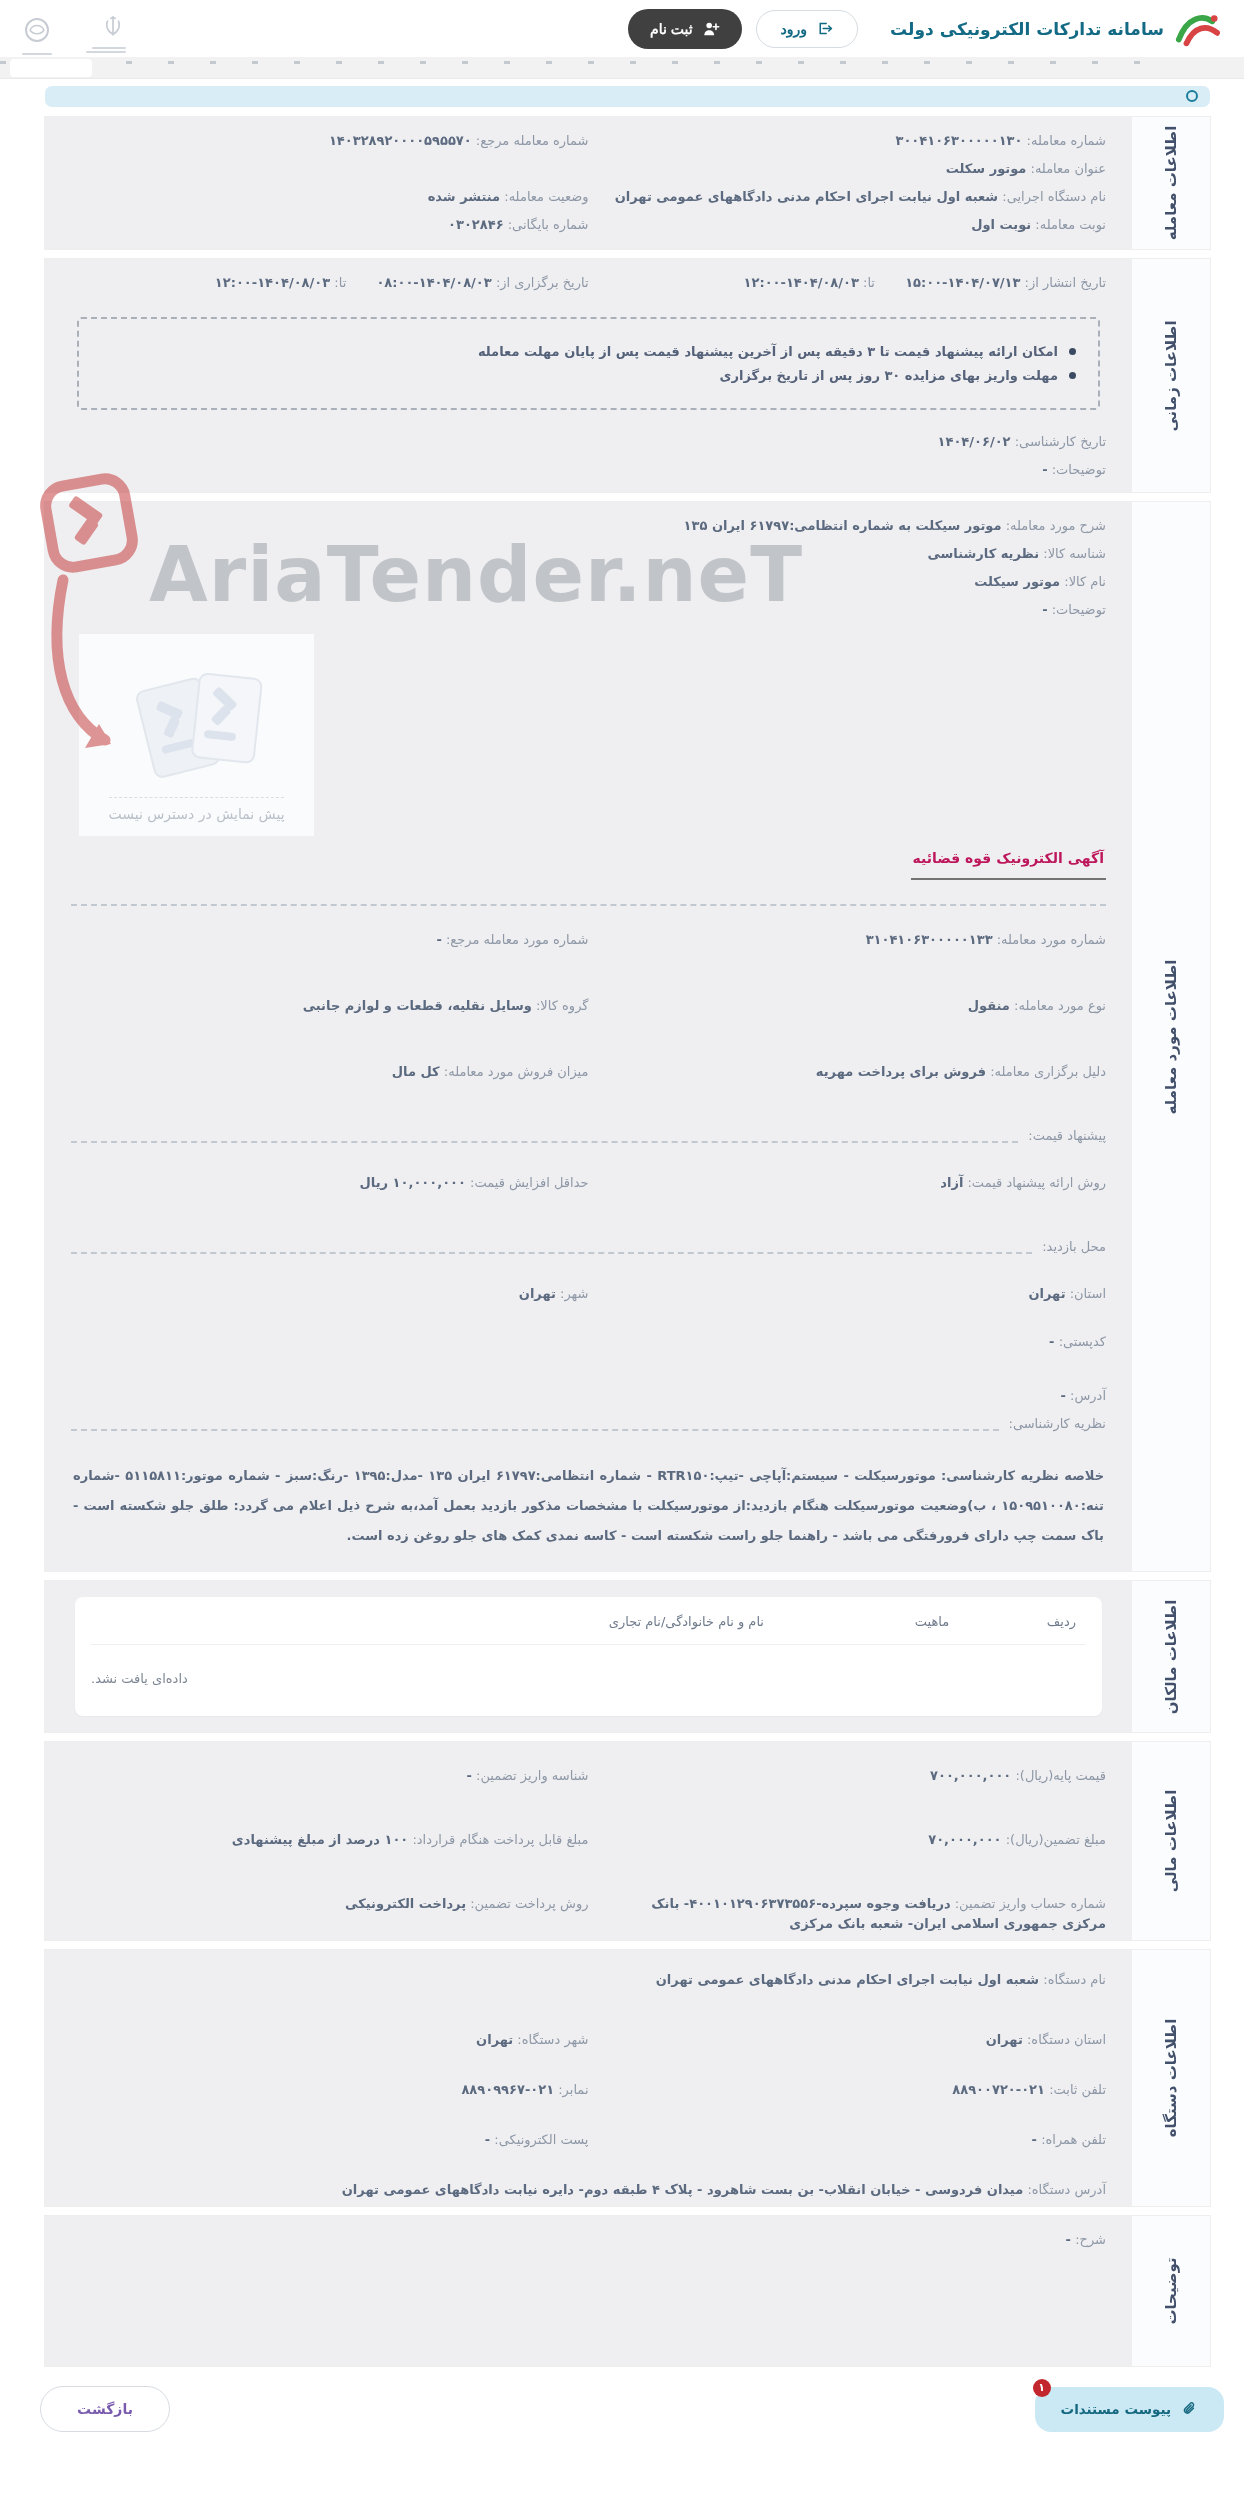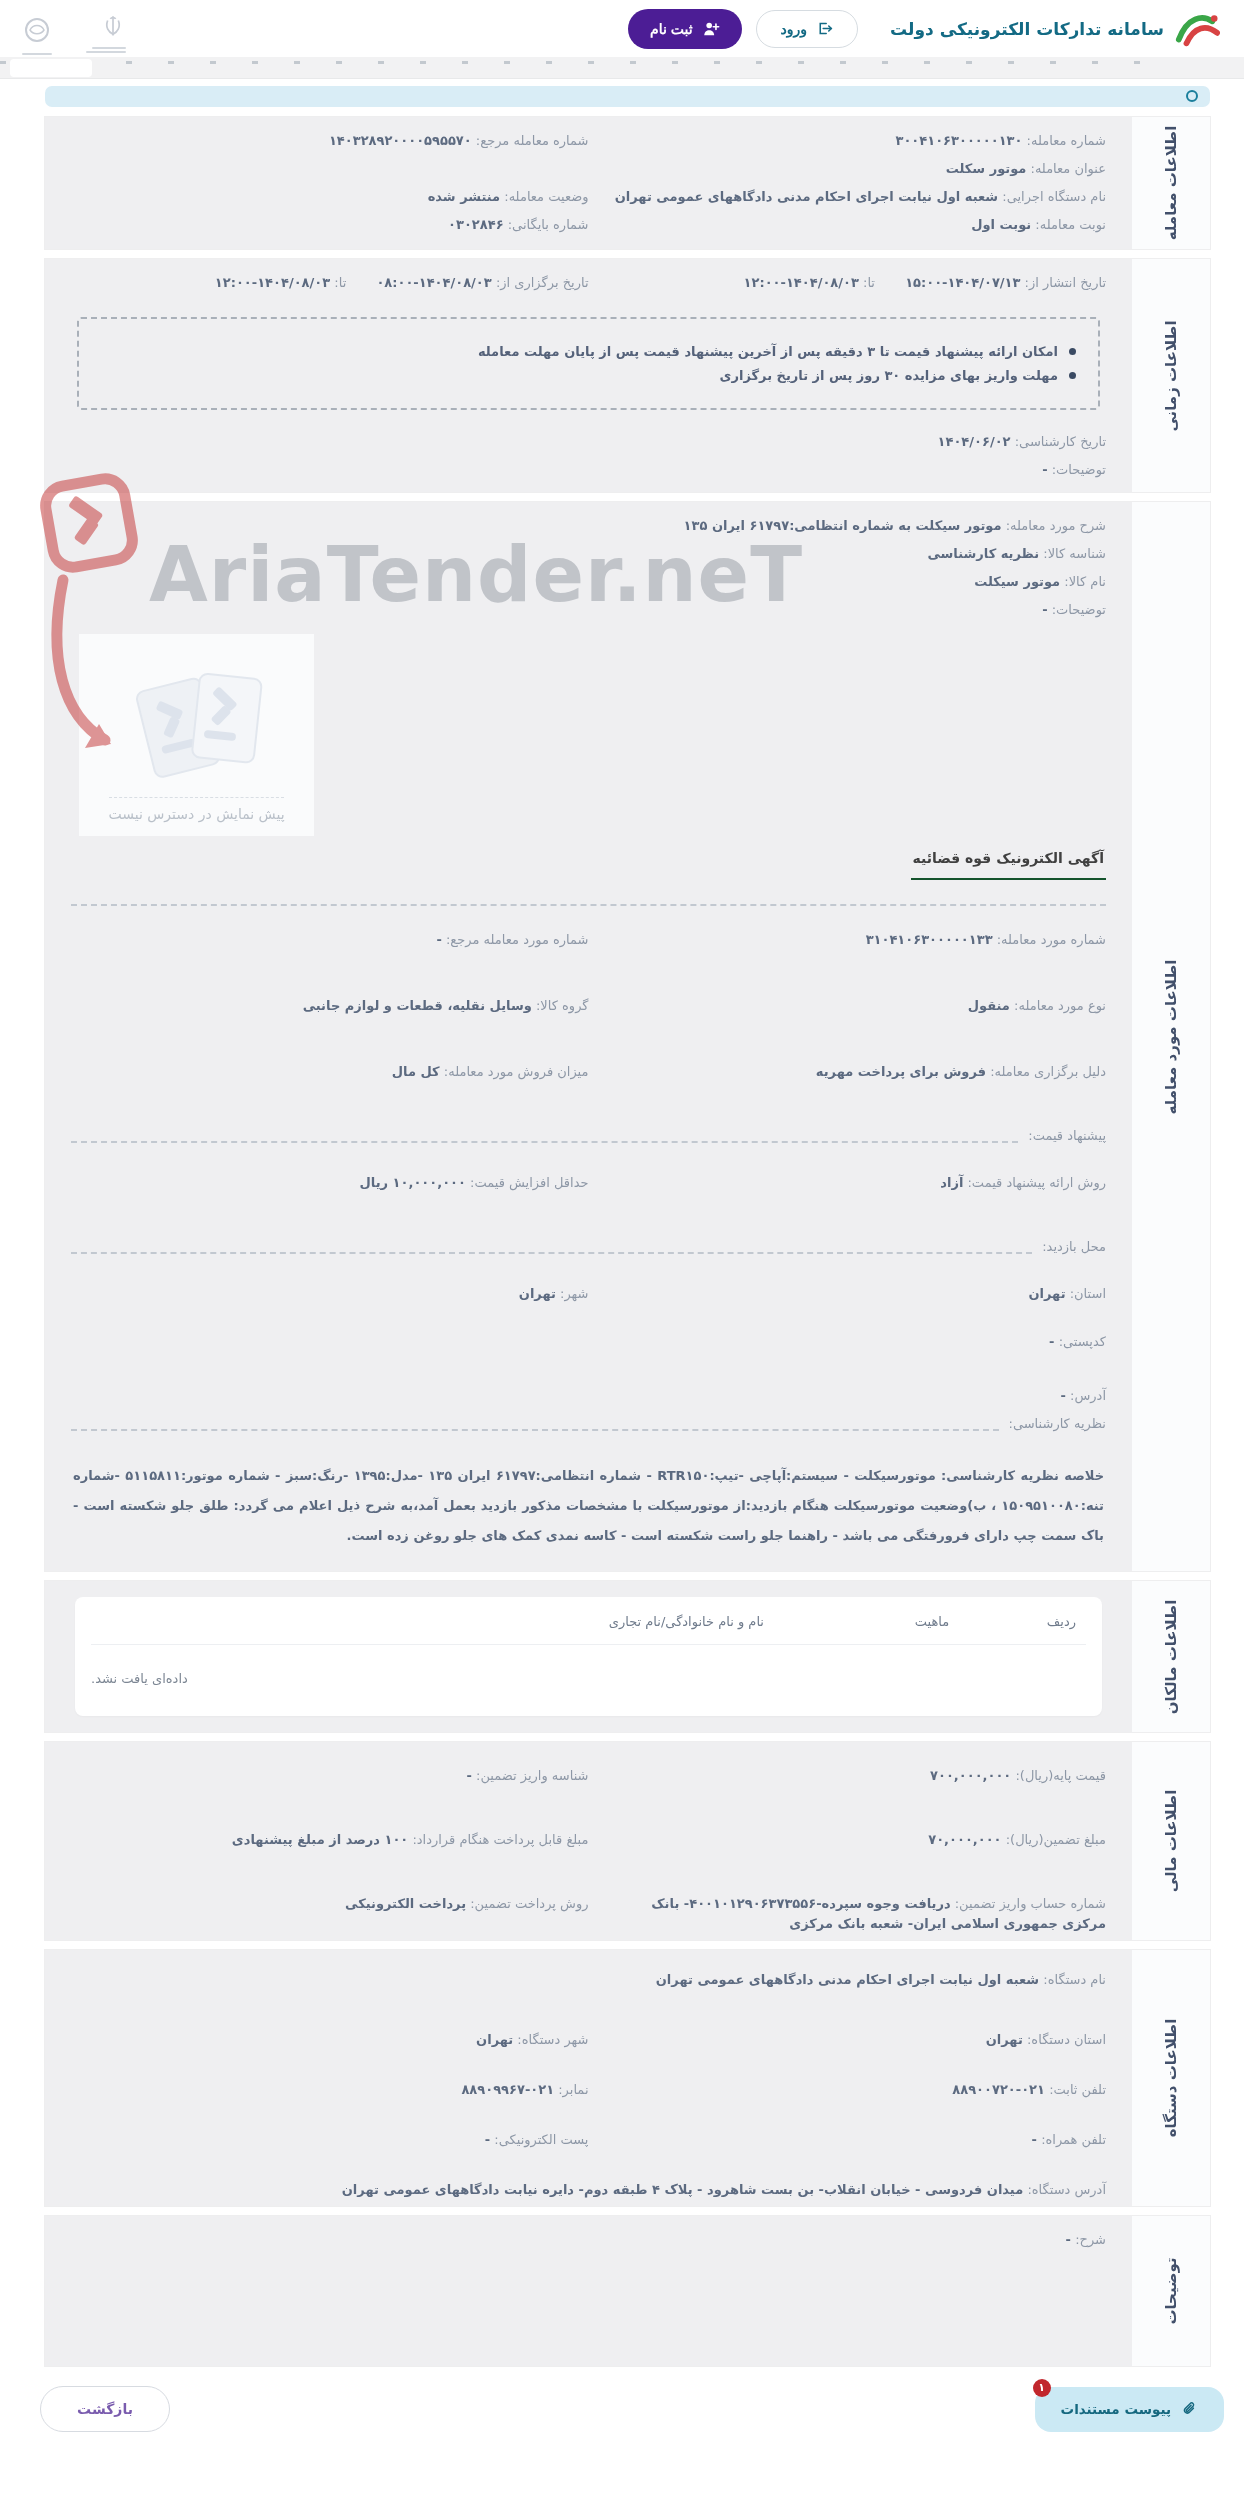--- a/index.html
+++ b/index.html
@@ -7,21 +7,21 @@
     width: 1244px; height: 2515px; margin: 0 auto; position: relative;
     background: #ffffff; overflow: hidden;
     font-family: "DejaVu Sans", sans-serif; direction: rtl;
   }
   
   .header { height: 57px; display: flex; align-items: center; padding: 0 24px 0 18px; background: #fff; gap: 14px; }
   .brand { display: flex; align-items: center; gap: 10px; }
   .brand-title { color: #136a84; font-size: 17px; font-weight: 600; }
   .btn-login { height: 38px; padding: 0 24px; border: 1px solid #d6dce1; border-radius: 20px; background: #fff;
     color: #136a84; font-size: 14px; font-weight: 600; display: flex; align-items: center; gap: 9px; margin-right: 18px; cursor: pointer;}
-  .btn-register { height: 40px; padding: 0 22px; border: none; border-radius: 21px; background: #4c1d95;
+  .btn-register { height: 40px; padding: 0 22px; border: none; border-radius: 21px; background: #404040;
     color: #fff; font-size: 14px; font-weight: 700; display: flex; align-items: center; gap: 9px; cursor: pointer;}
   .left-logos { margin-right: auto; display: flex; align-items: flex-start; gap: 30px; padding-top: 10px; }
   .cap { height: 2px; background: #d3d8de; border-radius: 1px; margin-top: 2px; }
   
   .navstrip { height: 22px; background: #f2f2f3; border-bottom: 1px solid #e8e9ea; position: relative; overflow: hidden; }
   .navstrip::before { content: ""; position: absolute; top: 4px; left: 0; right: 90px; height: 3px;
     background: repeating-linear-gradient(90deg, #c3c9cf 0 6px, transparent 6px 42px); }
   .navchip { position: absolute; top: 2px; left: 10px; width: 82px; height: 18px; background: #fff; border-radius: 4px; }
   
   .noticebar { height: 21px; background: #d9edf6; border-radius: 7px; margin: 7px 34px 0 45px; position: relative; }
@@ -51,22 +51,22 @@
   .hdash .dl { flex: 1; border-top: 2px dashed #c2c8d0; margin-right: 10px; }
   .dsep { border-top: 2px dashed #c2c8d0; margin: 24px 0; }
   
   .watermark { position: absolute; top: -34px; left: -12px; width: 660px; height: 330px; pointer-events: none; z-index: 5; direction: ltr; }
   .wm-text { position: absolute; left: 116px; top: 62px; font-size: 76px; font-weight: 700; letter-spacing: 1px; color: rgba(125,132,142,.40); white-space: nowrap; }
   
   .previewbox { width: 235px; height: 202px; background: #fafbfc; margin: 14px auto 10px 8px; margin-right: auto;
     display: flex; flex-direction: column; align-items: center; justify-content: flex-end; }
   .pline { width: 175px; border-top: 1px dashed #d9dee4; margin: 6px 0 8px; }
   .ptext { color: #b9c0c9; font-size: 14px; margin-bottom: 14px; }
-  .judlink { display: inline-block; color: #404040; font-size: 14px; font-weight: 700; text-decoration: none;
-    border-bottom: 2px solid #14532d; padding: 0 2px 12px; margin-top: 4px; cursor: pointer; }
+  .judlink { display: inline-block; color: #be185d; font-size: 14px; font-weight: 700; text-decoration: none;
+    border-bottom: 2px solid #737373; padding: 0 2px 12px; margin-top: 4px; cursor: pointer; }
   .expert-text { font-size: 13px; font-weight: 600; color: #5c6a80; line-height: 30px; text-align: justify; margin: 6px 2px 14px; }
   
   .otable { background: #fff; border-radius: 8px; margin: 2px 4px 10px; padding: 0 16px; box-shadow: 0 1px 2px rgba(0,0,0,.03); }
   .thead { display: flex; padding: 17px 10px 15px; border-bottom: 1px solid #edeff2; color: #6f7b8c; font-size: 13px; }
   .th1 { width: 13%; } .th2 { width: 19%; } .th3 { width: 34%; }
   .tempty { text-align: left; padding: 26px 0 30px; color: #7d8794; font-size: 13px; }
   
   .footer { display: flex; justify-content: space-between; align-items: center; margin: 20px 20px 0 40px; }
   .attach { position: relative; background: #cbe9f4; color: #15687f; border: none; border-radius: 16px; padding: 14px 26px;
     font-size: 13.5px; font-weight: 700; display: flex; align-items: center; gap: 10px; font-family: inherit; cursor: pointer; }

